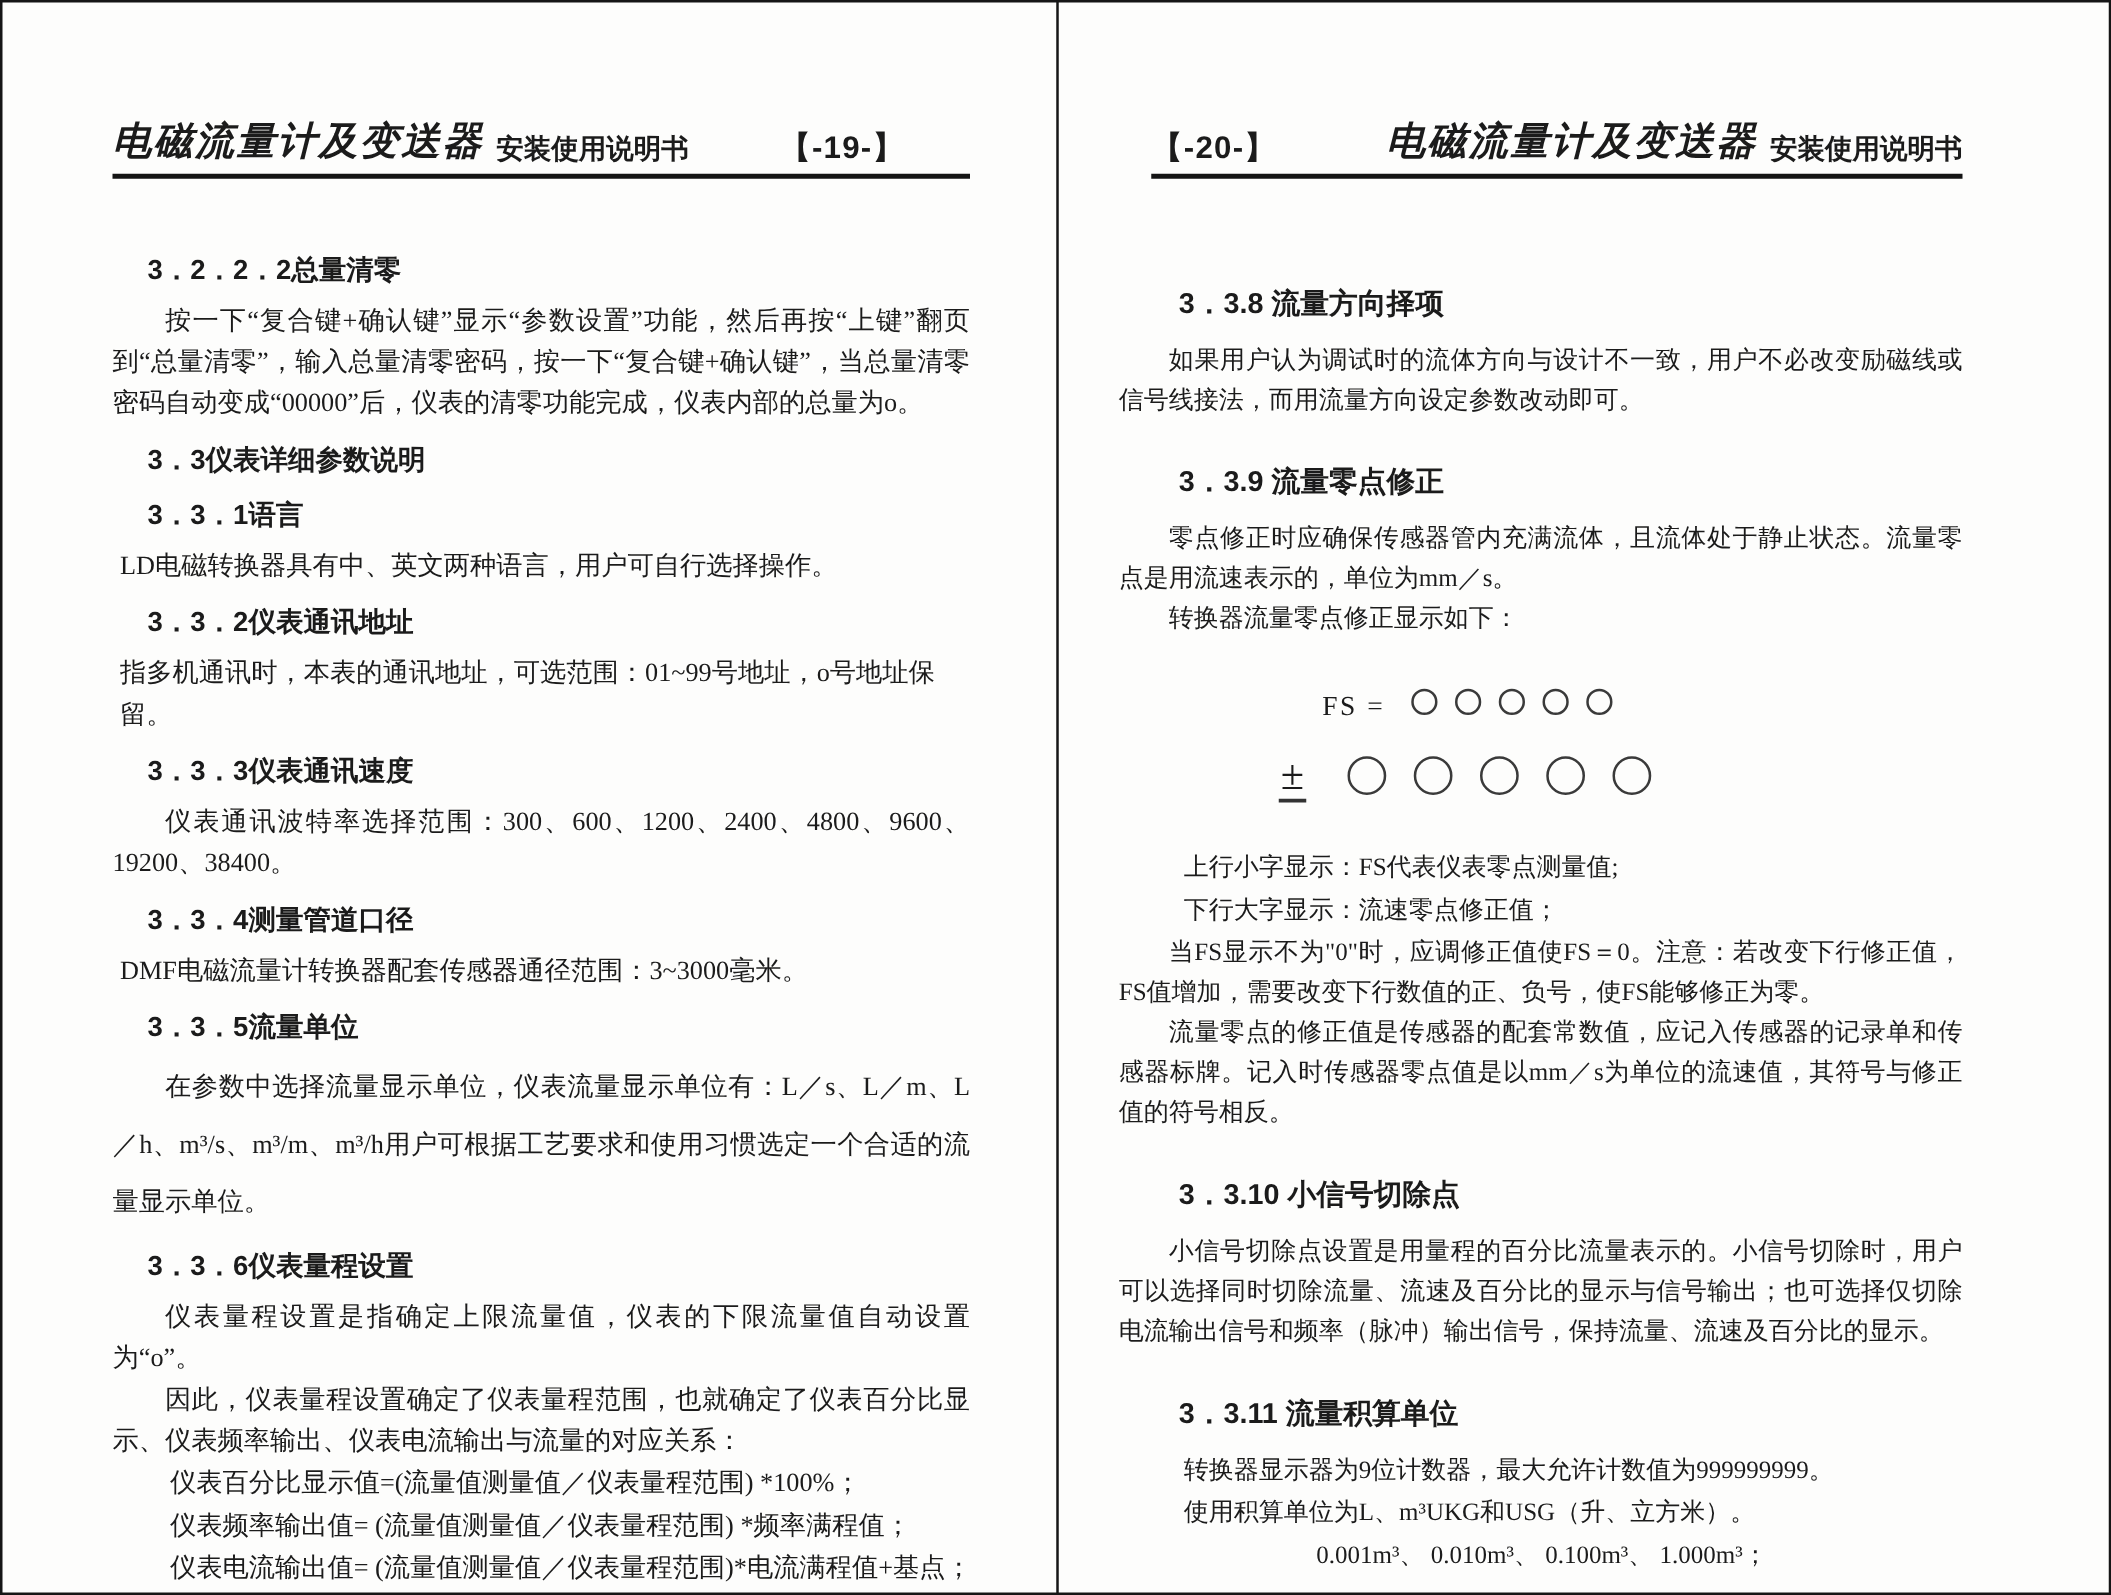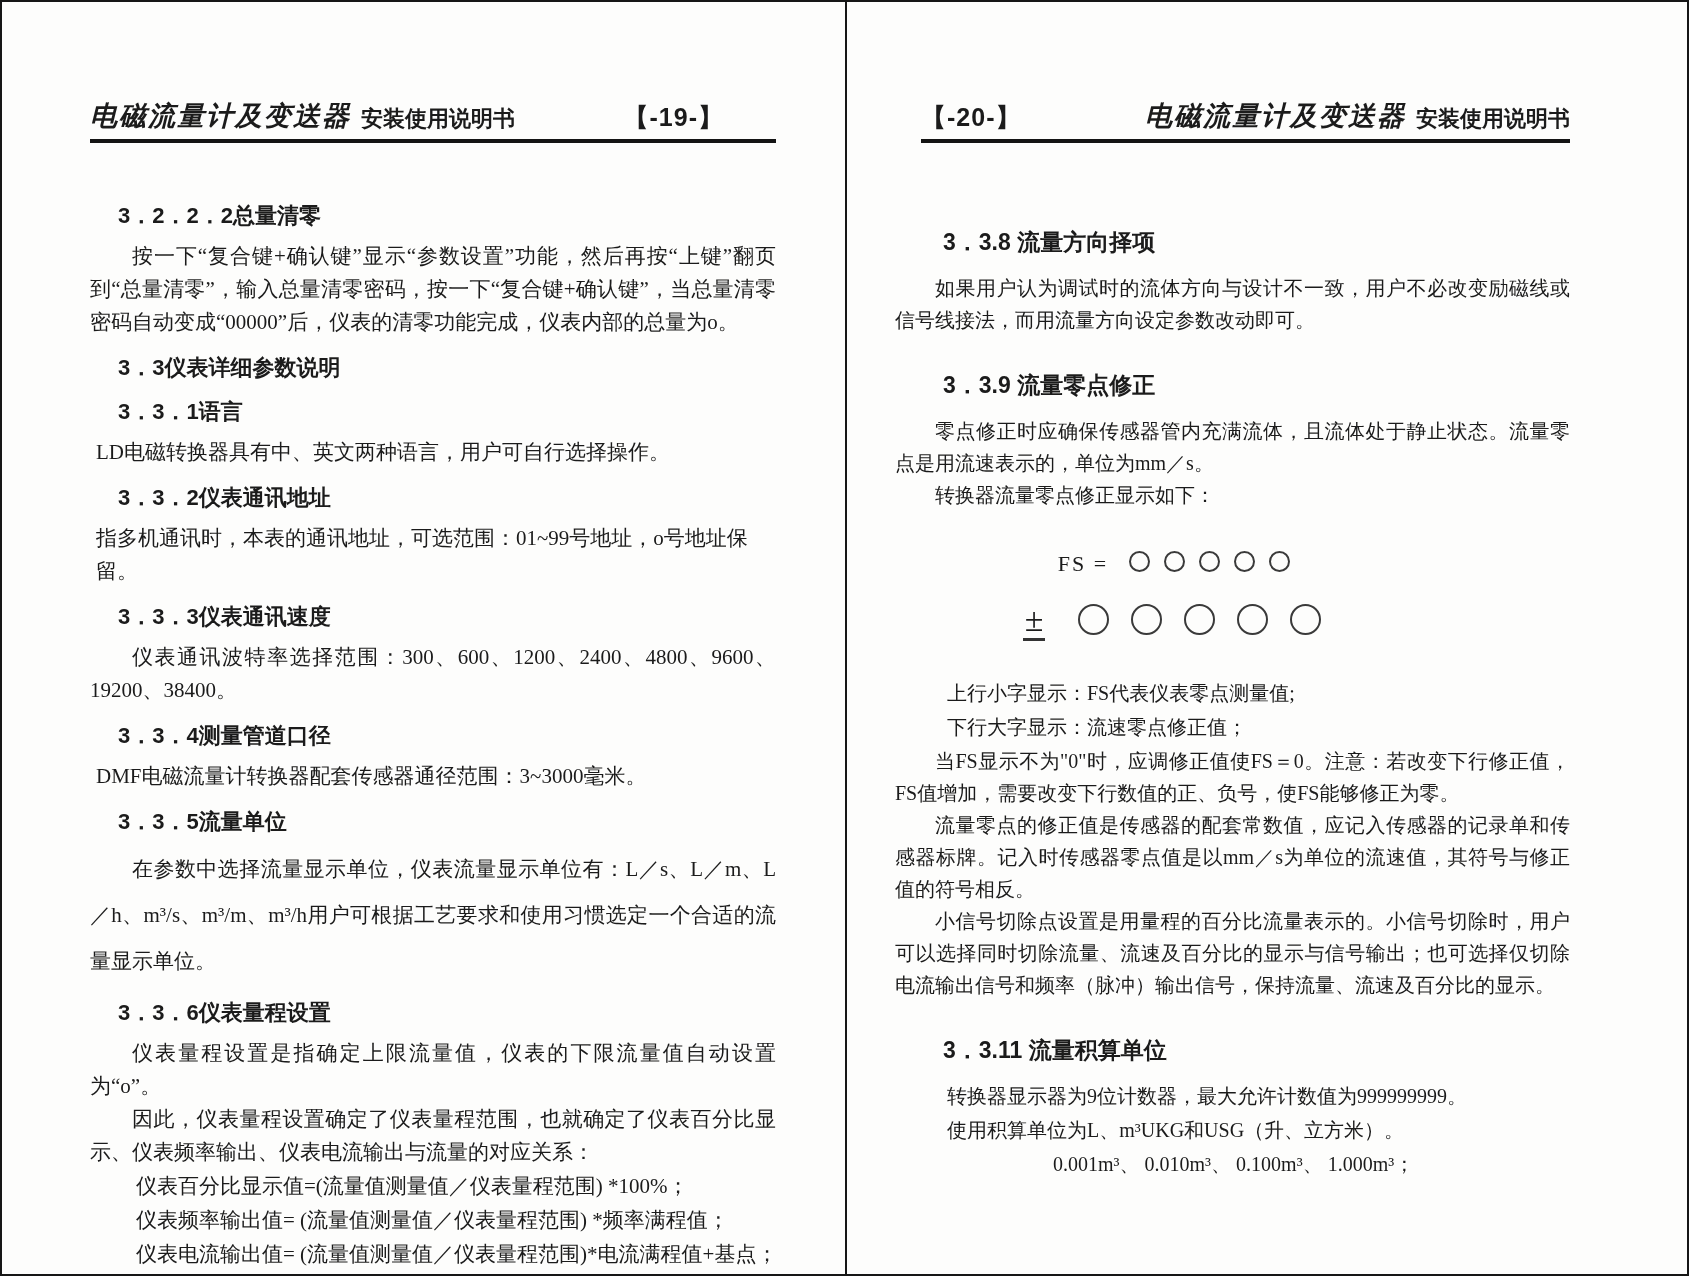--- a/index.html
+++ b/index.html
@@ -29,21 +29,21 @@
     display:flex; align-items:flex-end;
     border-bottom:4px solid #141414;
     padding-bottom:5px;
     margin-top:80px;
     white-space:nowrap;
   }
   .header-right { margin-left:26px; }
   .doc-title {
     font-family:Liberation Serif, serif;
     font-style:italic; font-weight:700;
-    font-size:27px; letter-spacing:2px;
+    font-size:31px; letter-spacing:2px;
   }
   .doc-subtitle {
     font-family:"Liberation Sans", sans-serif;
     font-weight:700; font-size:22px;
     margin-left:10px;
   }
   .pageno {
     font-family:"Liberation Sans", sans-serif;
     font-weight:700; font-size:25px;
     letter-spacing:1px;
@@ -161,20 +161,21 @@
         <div class="fs-row fs-row-bottom">
           <span class="fs-pm">±</span>
           <span><span class="circle"></span><span class="circle"></span><span class="circle"></span><span class="circle"></span><span class="circle"></span></span>
         </div>
       </div>
 
       <div class="f2">上行小字显示：FS代表仪表零点测量值;</div>
       <div class="f2">下行大字显示：流速零点修正值；</div>
       <div class="p">当FS显示不为"0"时，应调修正值使FS＝0。注意：若改变下行修正值，FS值增加，需要改变下行数值的正、负号，使FS能够修正为零。</div>
       <div class="p">流量零点的修正值是传感器的配套常数值，应记入传感器的记录单和传感器标牌。记入时传感器零点值是以mm／s为单位的流速值，其符号与修正值的符号相反。</div>
+      <div class="h2">3．3.10 小信号切除点</div>
       <div class="p">小信号切除点设置是用量程的百分比流量表示的。小信号切除时，用户可以选择同时切除流量、流速及百分比的显示与信号输出；也可选择仅切除电流输出信号和频率（脉冲）输出信号，保持流量、流速及百分比的显示。</div>
       <div class="h2">3．3.11 流量积算单位</div>
       <div class="f2">转换器显示器为9位计数器，最大允许计数值为999999999。</div>
       <div class="f2">使用积算单位为L、m³UKG和USG（升、立方米）。</div>
       <div class="pc">0.001m³、  0.010m³、  0.100m³、  1.000m³；</div>
     </div>
   </div>
 
   <div class="divider"></div>
   <div class="frame"></div>

